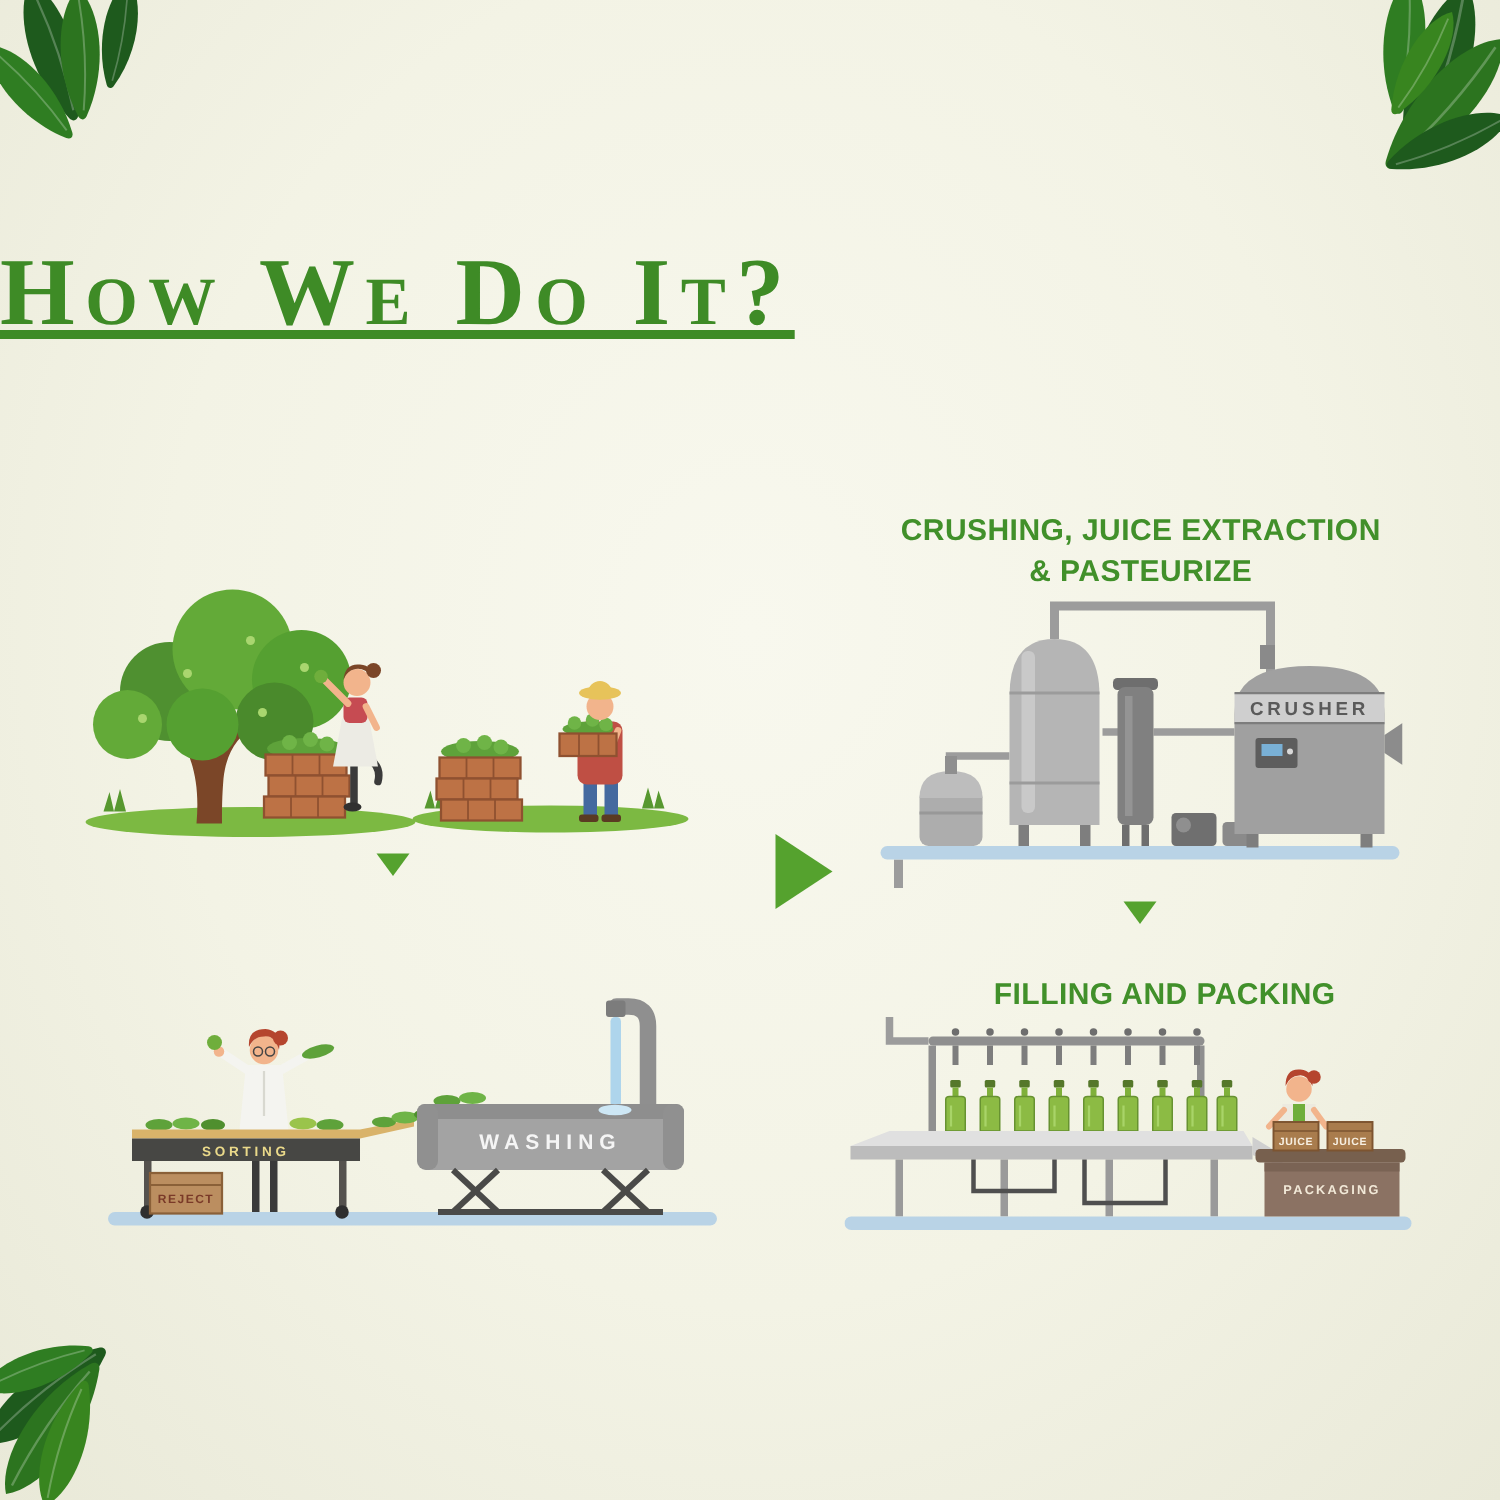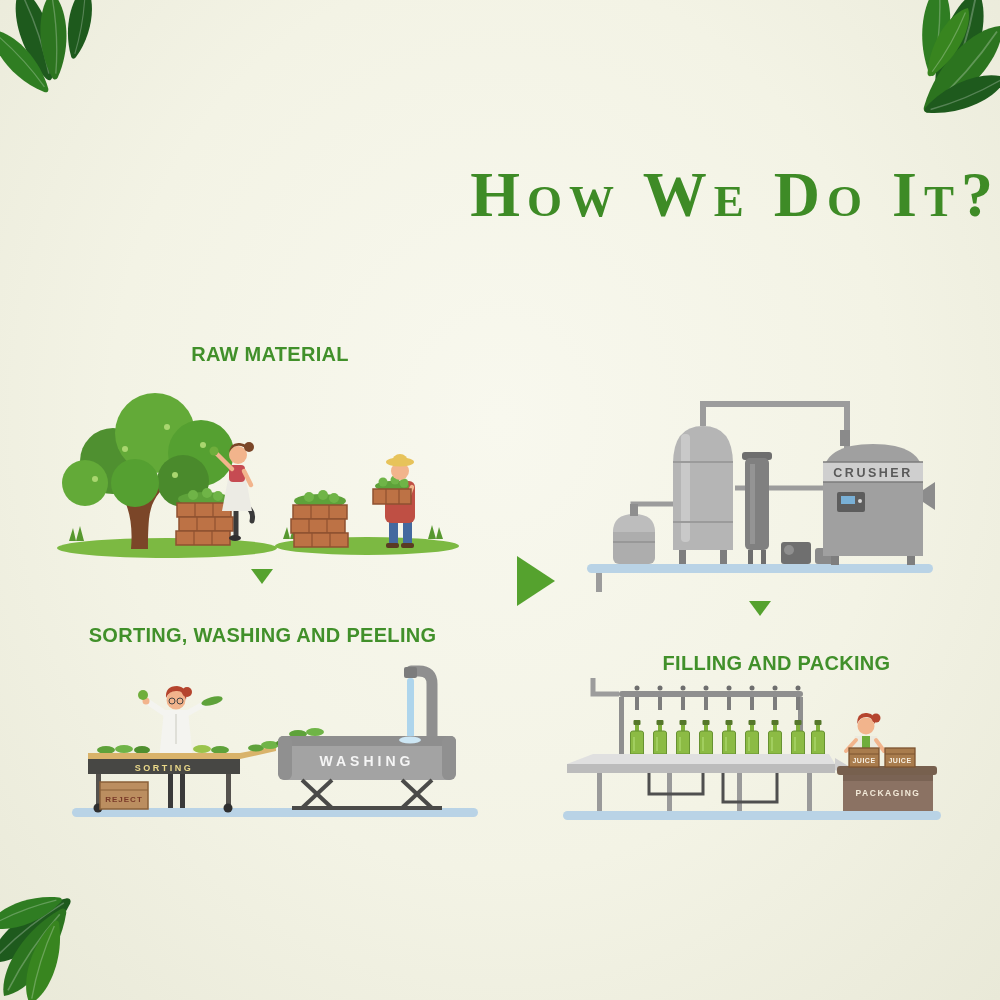--- a/index.html
+++ b/index.html
@@ -3,23 +3,23 @@
 <meta charset="utf-8">
 <style>
   * { margin:0; padding:0; box-sizing:border-box; }
   body { background:#e6e6d8; font-family:"Liberation Sans", sans-serif; }
   .stage { position:relative; width:1000px; height:1000px; margin:0 auto; overflow:hidden;
     background: radial-gradient(ellipse at 50% 42%, #f8f8ee 0%, #f3f3e5 55%, #e9e9d8 100%); }
   .leaves { position:absolute; }
   .leaves.tl { left:0; top:0; }
   .leaves.tr { right:0; top:0; }
   .leaves.bl { left:0; bottom:0; }
-  .title { position:absolute; top:158px; left:0; width:100%; text-align:right;
+  .title { position:absolute; top:158px; left:0; width:100%; text-align:left;
     font-family:"Liberation Serif", serif; font-variant:small-caps; font-weight:700;
-    font-size:64px; letter-spacing:7px; color:#3e8b26; }
+    font-size:64px; letter-spacing:7px; color:#3e8b26;text-decoration:underline; }
   .label { position:absolute; font-size:20px; font-weight:700; color:#41902a;
     text-align:center; letter-spacing:0.3px; }
   .label.raw      { left:70px;  top:343px; width:400px; }
   .label.sorting  { left:40px;  top:624px; width:445px; }
   .label.crushing { left:578px; top:341px; width:365px; line-height:27px; }
   .label.filling  { left:594px; top:652px; width:365px; }
   .arrow-down { position:absolute; width:0; height:0;
     border-left:11px solid transparent; border-right:11px solid transparent;
     border-top:15px solid #55a22e; }
   .arrow-down.a1 { left:251px; top:569px; }
@@ -77,22 +77,24 @@
 
   <svg class="leaves bl" width="150" height="170" viewBox="0 0 150 170">
     <use href="#leaf-shape" transform="translate(-10,132) rotate(-38) scale(1.1)" fill="#1e5a1d"></use>
     <use href="#leaf-shape" transform="translate(4,166) rotate(-55) scale(1.15)" fill="#2c741f"></use>
     <use href="#leaf-shape" transform="translate(-12,96) rotate(-20) scale(0.85)" fill="#2f7d22"></use>
     <use href="#leaf-shape" transform="translate(30,174) rotate(-72) scale(0.95)" fill="#38851f"></use>
   </svg>
 
   <h1 class="title">How We Do It?</h1>
 
-  <div class="label raw">RAW MATERIAL</div>
-  <div class="label sorting">SORTING, WASHING AND PEELING</div>
+  <div class="label crushing">
+    <div>CRUSHING, JUICE EXTRACTION</div>
+    <div>&amp; PASTEURIZE</div>
+  </div>
   <div class="label filling">FILLING AND PACKING</div>
 
   <div class="arrow-down a1"></div>
   <div class="arrow-right"></div>
   <div class="arrow-down a2"></div>
 
   <svg class="illus raw-illus" viewBox="0 0 405 180">
     <g>
       <ellipse cx="112" cy="165" rx="110" ry="10" fill="#7cb942"></ellipse>
       <ellipse cx="312" cy="163" rx="92" ry="9" fill="#7cb942"></ellipse>

